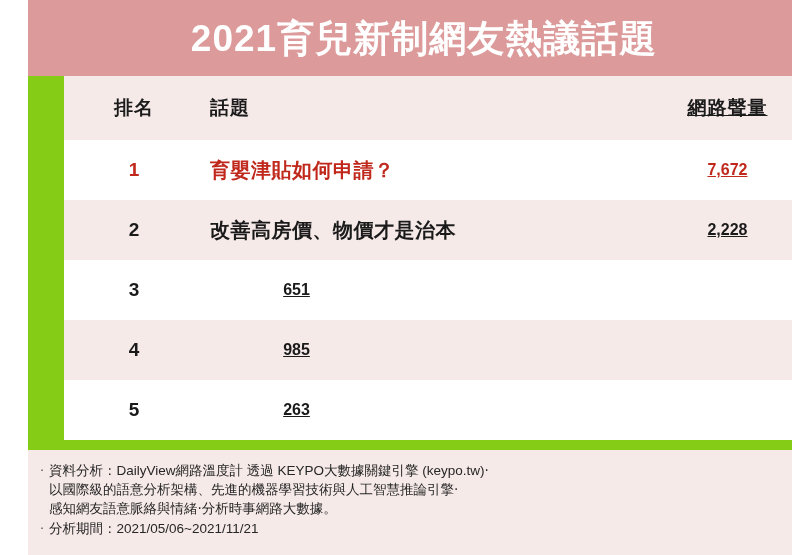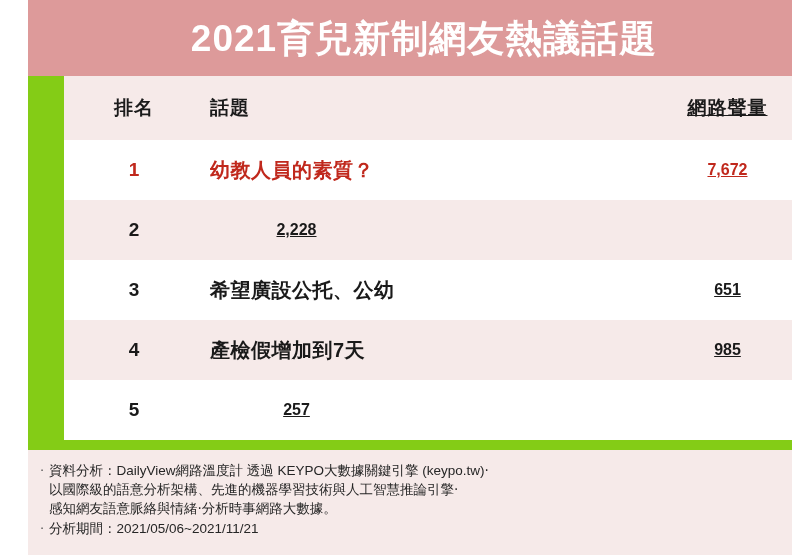--- a/index.html
+++ b/index.html
@@ -147,44 +147,43 @@
   <div class="table">
 
     <div class="row header-row">
       <div class="cell-rank">排名</div>
       <div class="cell-topic">話題</div>
       <div class="cell-volume">網路聲量</div>
     </div>
 
     <div class="row data-row shade-white highlight">
       <div class="cell-rank">1</div>
-      <div class="cell-topic">幼教人員的素質？</div>
+      <div class="cell-topic">育嬰津貼如何申請？</div>
       <div class="cell-volume">7,672</div>
     </div>
 
     <div class="row data-row shade-pink">
       <div class="cell-rank">2</div>
+      <div class="cell-topic">改善高房價、物價才是治本</div>
       <div class="cell-volume">2,228</div>
     </div>
 
     <div class="row data-row shade-white">
       <div class="cell-rank">3</div>
-      <div class="cell-topic">希望廣設公托、公幼</div>
       <div class="cell-volume">651</div>
     </div>
 
     <div class="row data-row shade-pink">
       <div class="cell-rank">4</div>
-      <div class="cell-topic">產檢假增加到7天</div>
       <div class="cell-volume">985</div>
     </div>
 
     <div class="row data-row shade-white">
       <div class="cell-rank">5</div>
-      <div class="cell-volume">257</div>
+      <div class="cell-volume">263</div>
     </div>
 
   </div>
 
   <div class="footer">
 
     <div class="note">
       <span class="note-bullet">‧</span>
       <span class="note-body">
         <span class="note-line">資料分析：DailyView網路溫度計 透過 KEYPO大數據關鍵引擎 (keypo.tw)‧</span>

